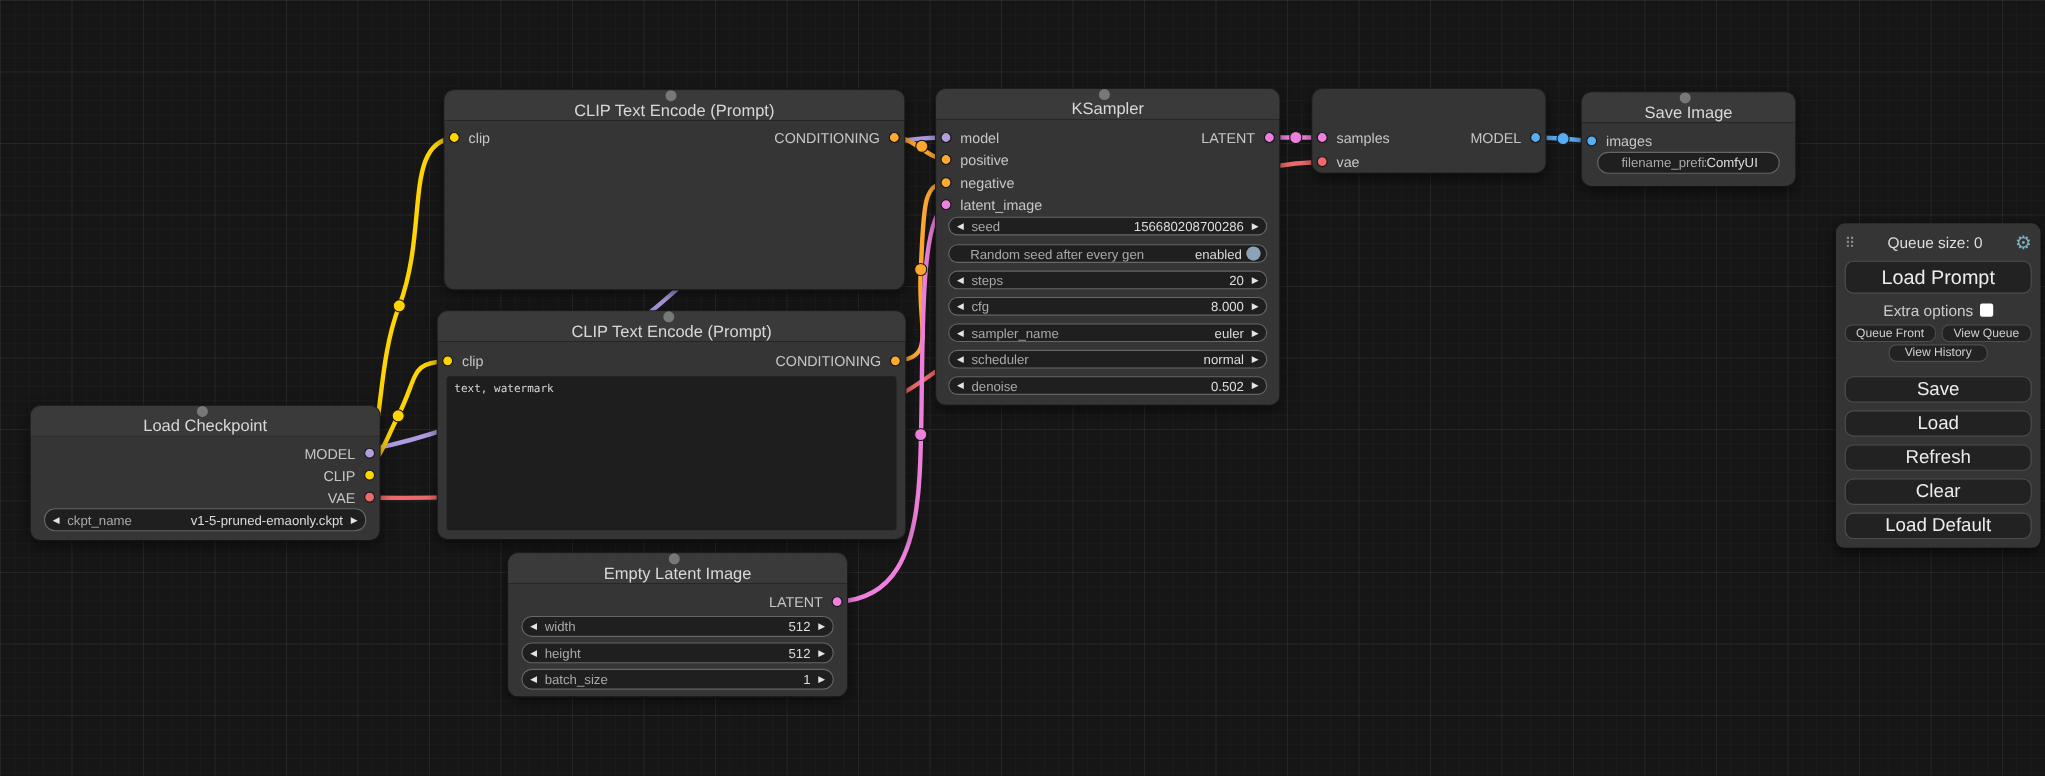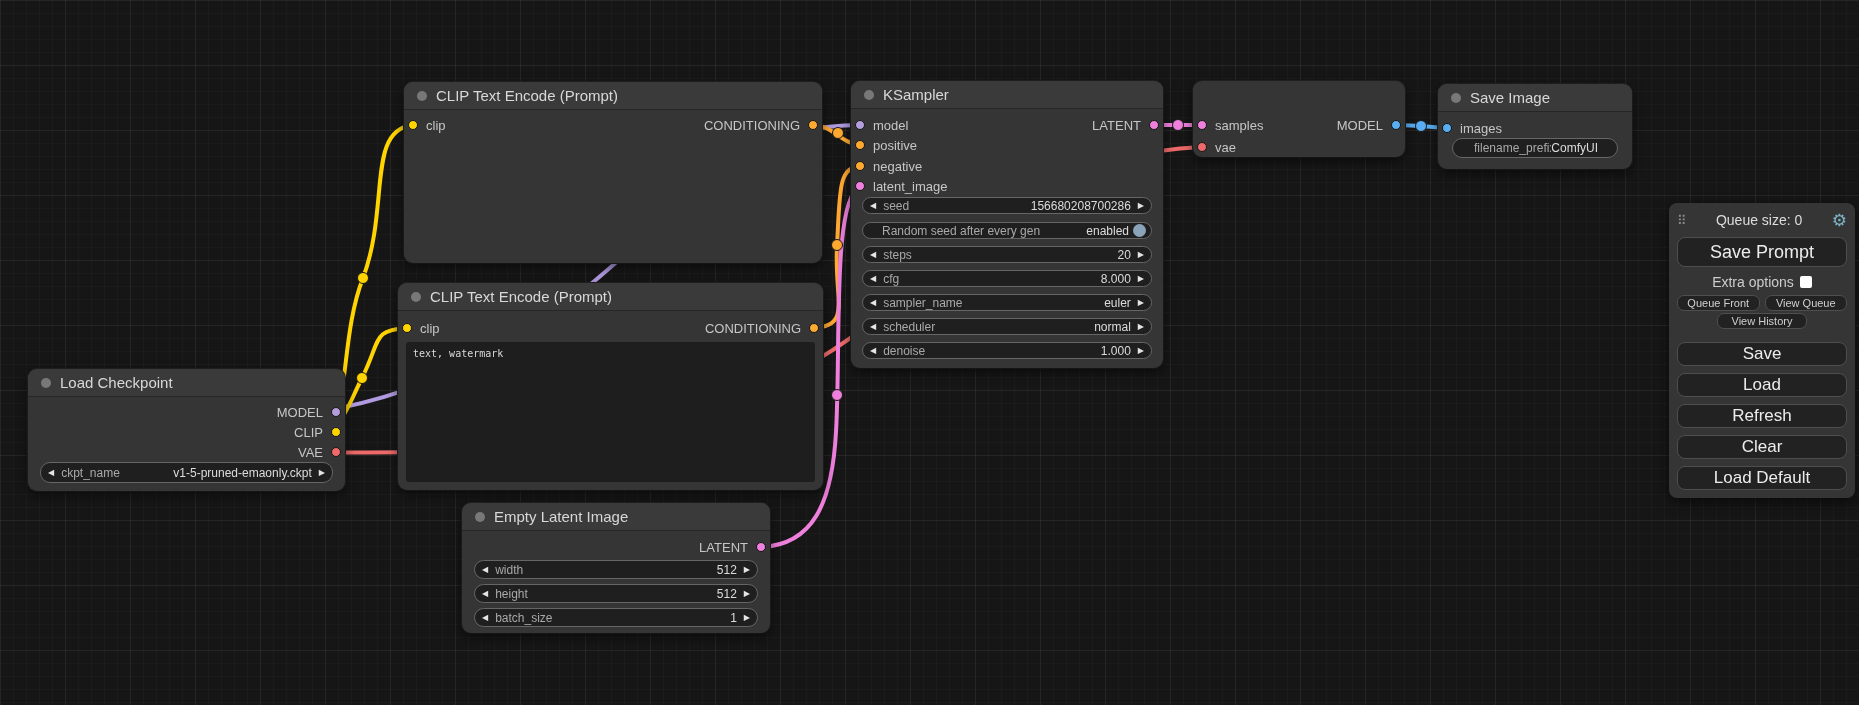--- a/index.html
+++ b/index.html
@@ -15,21 +15,21 @@
     background-size:65px 65px,65px 65px,13px 13px,13px 13px;
   }
   #links{position:absolute;left:0;top:0;z-index:1;}
   .node{
     position:absolute;z-index:2;background:#353535;border-radius:9px;
     box-shadow:0 4px 12px rgba(0,0,0,.55), 0 0 0 1px #232323;
   }
   .node-title{
     height:27px;display:flex;align-items:center;padding:0 10px;
     background:#3a3a3a;border-radius:9px 9px 0 0;border-bottom:1px solid #262626;
-    font-size:15px;color:#d8d8d8;white-space:nowrap;
+    font-size:15px;color:#d8d8d8;white-space:nowrap;flex-direction:column;
   }
   .tdot{width:10px;height:10px;border-radius:50%;background:#787878;margin:0 9px 0 3px;flex:none;}
   .slot{position:absolute;left:4px;right:4px;height:18px;display:flex;align-items:center;
     font-size:13px;color:#c6c6c6;gap:8px;}
   .slot.out{justify-content:flex-end;}
   .pdot{width:10px;height:10px;border-radius:50%;border:1px solid #151515;box-sizing:border-box;flex:none;}
   .prompt{
     position:absolute;left:8px;right:8px;top:57px;bottom:8px;background:#1e1e1e;border-radius:3px;
     padding:5px 7px;font-family:"DejaVu Sans Mono",monospace;font-size:10px;line-height:14px;
     color:#d8d8d8;white-space:pre-wrap;word-break:break-word;box-sizing:border-box;
@@ -225,21 +225,21 @@
   </div>
   <div class="widget" style="left:11px;right:11px;top:237px;height:17px">
     <span class="arrow">◀</span>
     <span class="wlabel">scheduler</span>
     <span class="wvalue">normal</span>
     <span class="arrow">▶</span>
   </div>
   <div class="widget" style="left:11px;right:11px;top:261px;height:17px">
     <span class="arrow">◀</span>
     <span class="wlabel">denoise</span>
-    <span class="wvalue">1.000</span>
+    <span class="wvalue">0.502</span>
     <span class="arrow">▶</span>
   </div>
 </div>
 
 <div class="node" style="left:1193px;top:81px;width:212px;height:76px">
   <div class="slot" style="top:35px">
     <span class="pdot" style="background:#ef80dd"></span>
     <span>samples</span>
   </div>
   <div class="slot out" style="top:35px">
@@ -266,21 +266,21 @@
     <span class="wvalue" style="margin-right:12px">ComfyUI</span>
   </div>
 </div>
 
 <div class="qpanel">
   <div class="qhead">
     <span class="qhandle">⠿</span>
     <span class="qsize">Queue size: 0</span>
     <span class="qgear" style="color:#7fb2c5">⚙</span>
   </div>
-  <div class="qbtn" style="top:34px;height:30px;font-size:18px">Save Prompt</div>
+  <div class="qbtn" style="top:34px;height:30px;font-size:18px">Load Prompt</div>
   <div class="qextra">
     <span>Extra options</span>
     <span class="qcheck"></span>
   </div>
   <div class="qrow" style="top:92px">
     <div class="qsmall">Queue Front</div>
     <div class="qsmall">View Queue</div>
   </div>
   <div class="qrow" style="top:110px;left:48px;right:48px">
     <div class="qsmall">View History</div>

